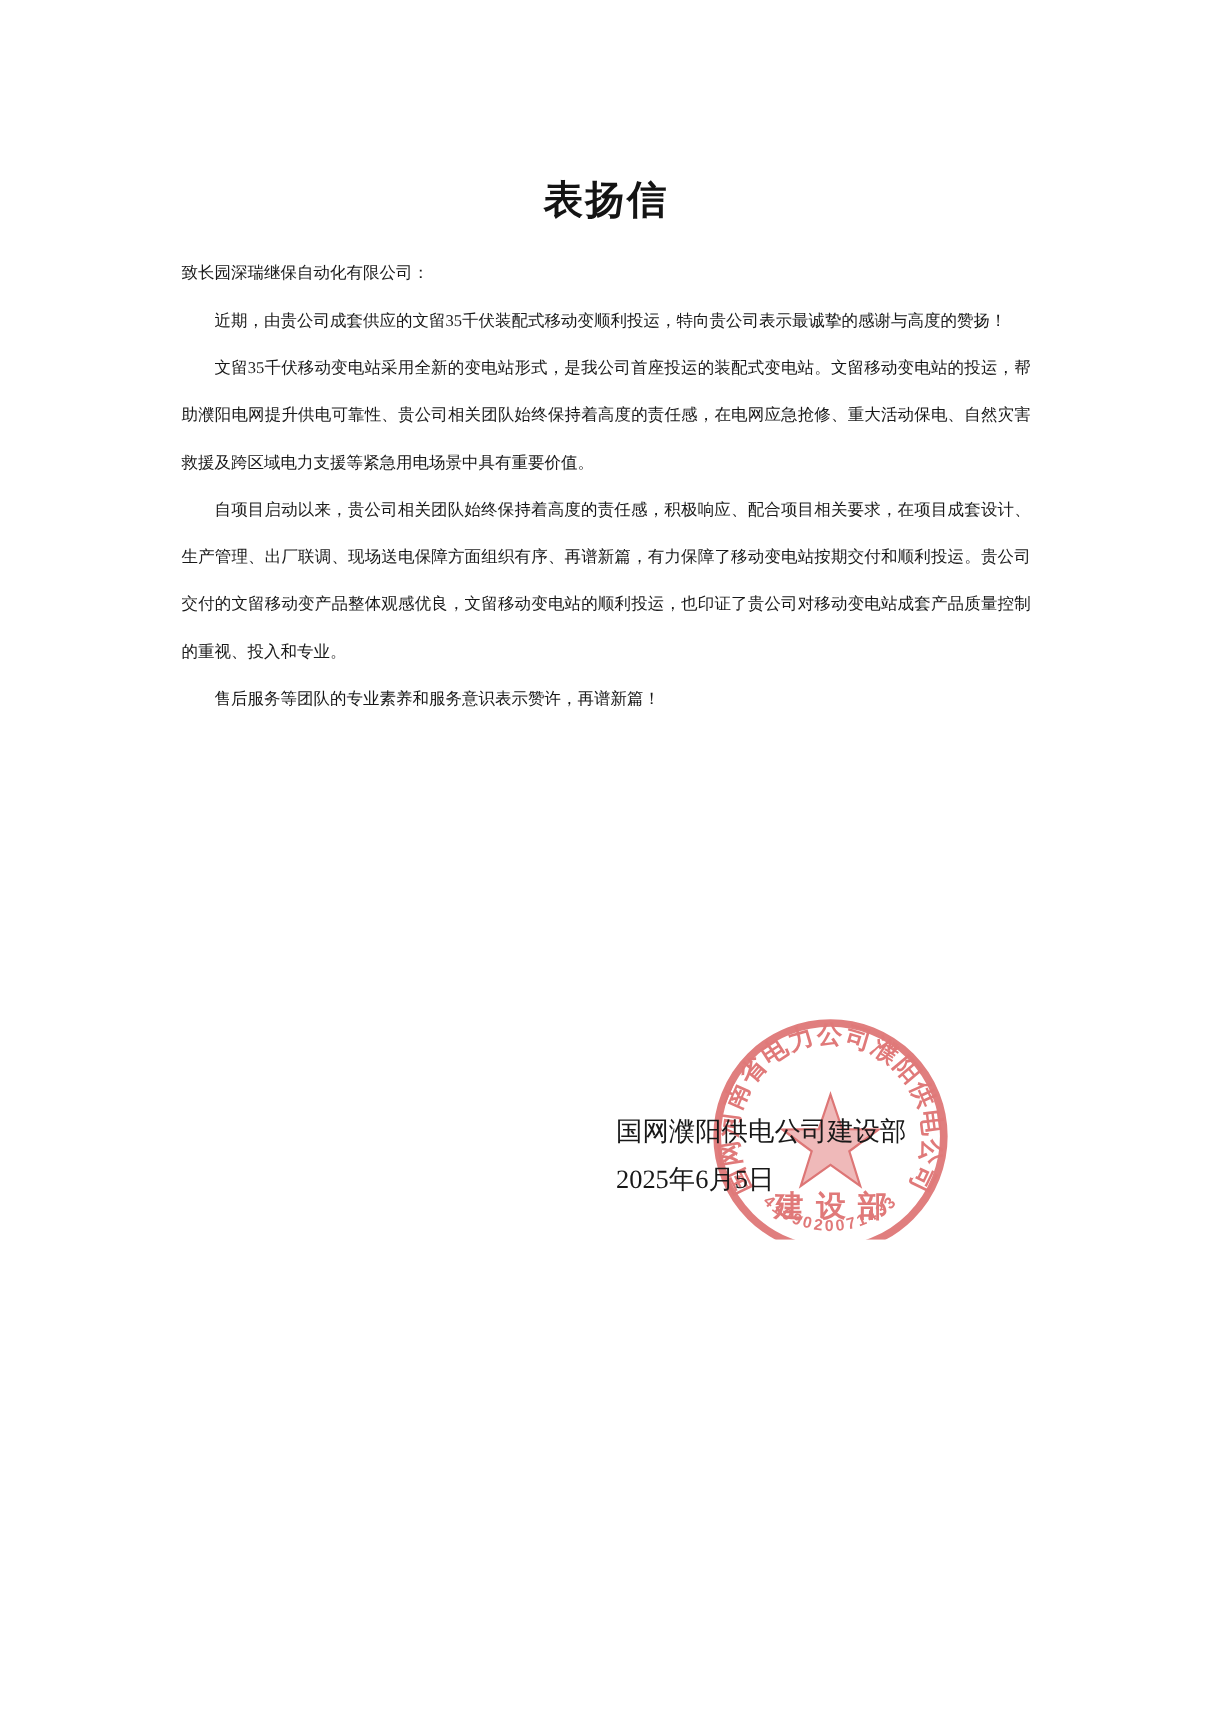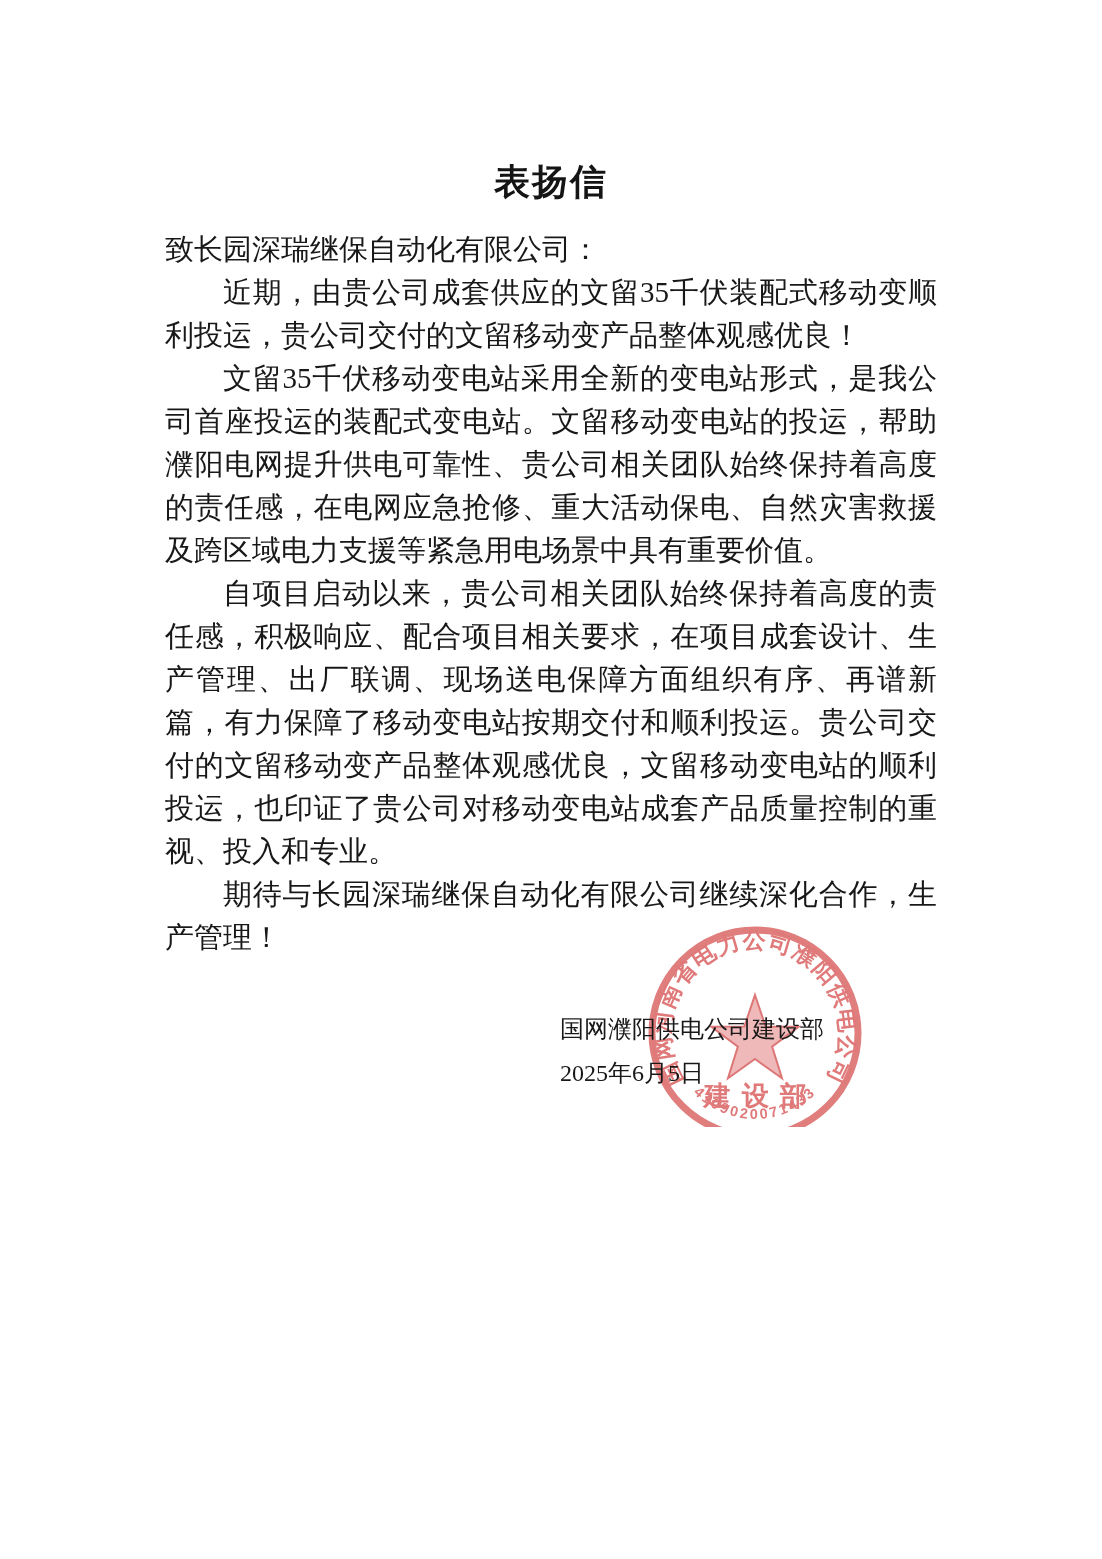--- a/index.html
+++ b/index.html
@@ -27,21 +27,21 @@
     font-weight: 600;
     font-size: 36px;
     letter-spacing: 2px;
     color: #141414;
   }
   .letter-body {
     position: absolute;
     top: 228px;
     left: 165px;
     width: 772px;
-    font-size: 29px;
+    font-size: 15px;
     line-height: 43px;
     text-align: justify;
   }
   .letter-body p { margin: 0; }
   .para { text-indent: 2em; }
   .signature-block {
     position: absolute;
     top: 1007px;
     left: 560px;
     width: 400px;
@@ -82,24 +82,24 @@
 </style>
 </head>
 <body>
 
 <div class="page">
 
   <h1 class="title">表扬信</h1>
 
   <div class="letter-body">
     <p class="salutation">致长园深瑞继保自动化有限公司：</p>
-    <p class="para">近期，由贵公司成套供应的文留35千伏装配式移动变顺利投运，贵公司交付的文留移动变产品整体观感优良！</p>
+    <p class="para">近期，由贵公司成套供应的文留35千伏装配式移动变顺利投运，特向贵公司表示最诚挚的感谢与高度的赞扬！</p>
     <p class="para">文留35千伏移动变电站采用全新的变电站形式，是我公司首座投运的装配式变电站。文留移动变电站的投运，帮助濮阳电网提升供电可靠性、贵公司相关团队始终保持着高度的责任感，在电网应急抢修、重大活动保电、自然灾害救援及跨区域电力支援等紧急用电场景中具有重要价值。</p>
     <p class="para">自项目启动以来，贵公司相关团队始终保持着高度的责任感，积极响应、配合项目相关要求，在项目成套设计、生产管理、出厂联调、现场送电保障方面组织有序、再谱新篇，有力保障了移动变电站按期交付和顺利投运。贵公司交付的文留移动变产品整体观感优良，文留移动变电站的顺利投运，也印证了贵公司对移动变电站成套产品质量控制的重视、投入和专业。</p>
-    <p class="para">期待与长园深瑞继保自动化有限公司继续深化合作，生产管理！</p>
+    <p class="para">售后服务等团队的专业素养和服务意识表示赞许，再谱新篇！</p>
   </div>
 
   <svg class="stamp" width="260" height="260" viewBox="-130 -130 260 260" xmlns="http://www.w3.org/2000/svg">
     <g opacity="0.78">
       <circle r="103" fill="none" stroke="#d85a5a" stroke-width="7"></circle>
       <path id="sealArcTop" d="M -69.6 48.8 A 85 85 0 1 1 69.6 48.8" fill="none"></path>
       <text class="seal-arc-text">
         <textPath href="#sealArcTop" startOffset="50%" text-anchor="middle">国网河南省电力公司濮阳供电公司</textPath>
       </text>
       <polygon points="0,-38 10.6,-6.6 43.7,-6.2 17.1,13.6 27.0,45.2 0,26 -27.0,45.2 -17.1,13.6 -43.7,-6.2 -10.6,-6.6" fill="#da5c5c" fill-opacity="0.55" stroke="#d45050" stroke-width="2"></polygon>

